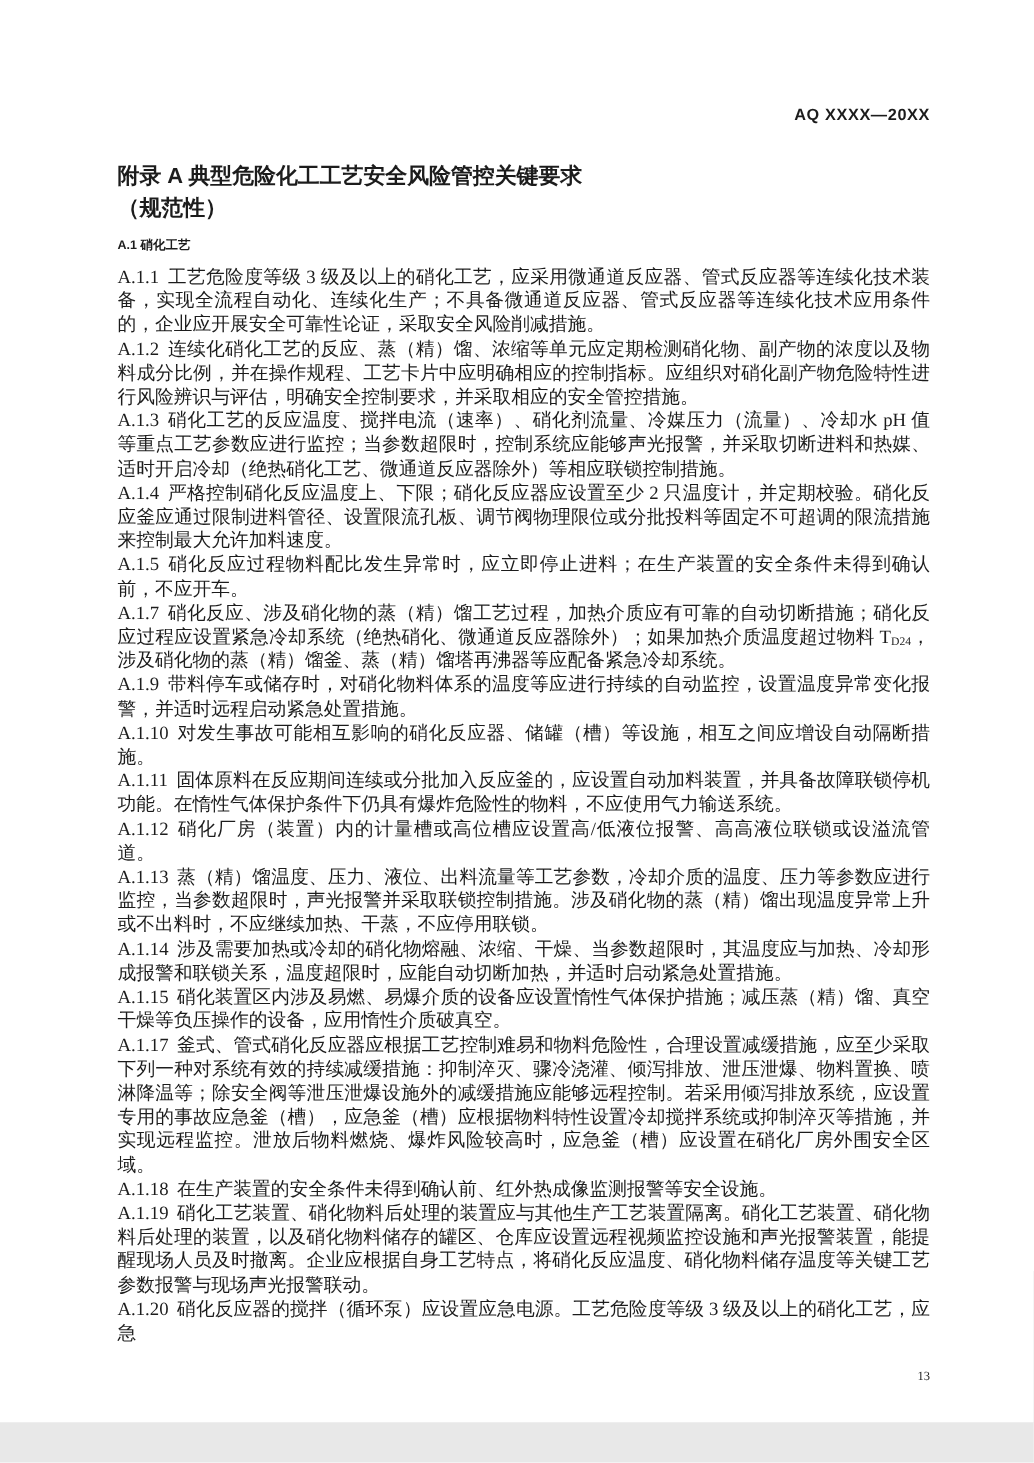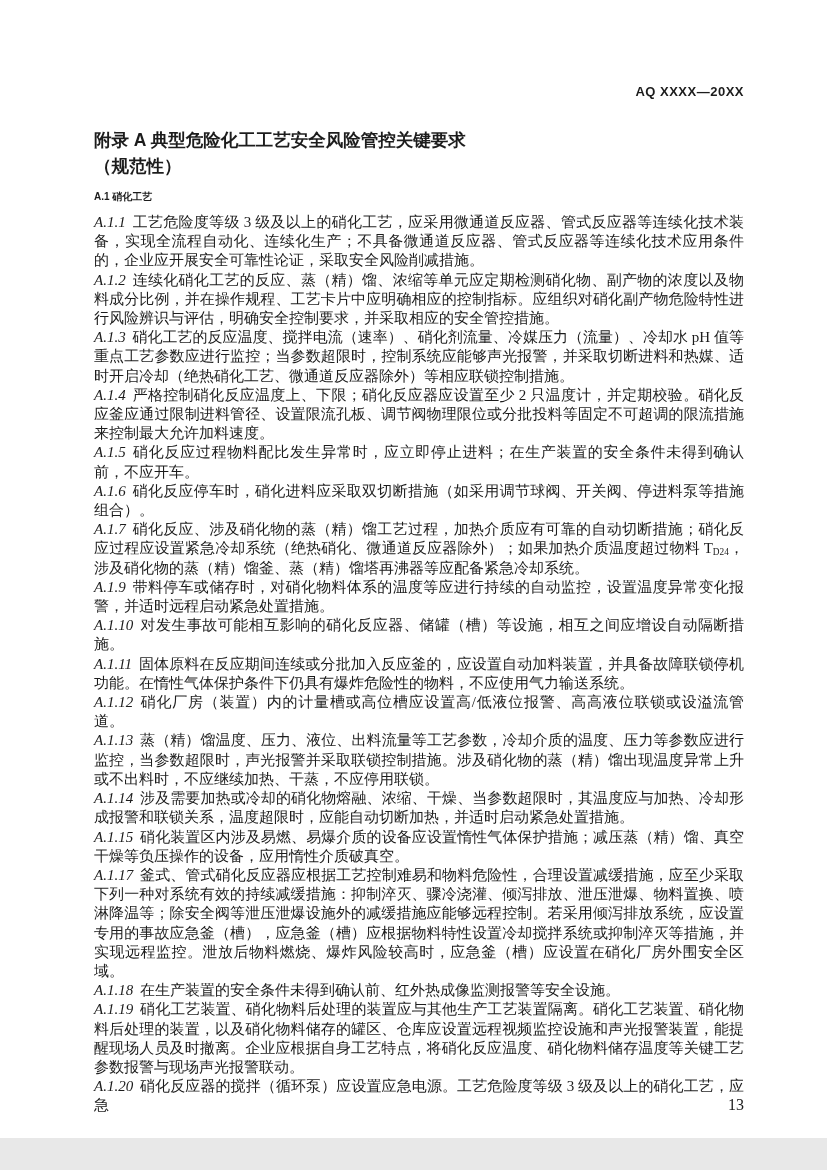--- a/index.html
+++ b/index.html
@@ -39,33 +39,33 @@
   }
   .clauses {
     margin-top: 7px;
     font-family: "Liberation Serif", "DejaVu Serif", serif;
     font-size: 15px;
     line-height: 19.2px;
     text-align: justify;
     text-justify: inter-character;
   }
   .clause { margin: 0; }
-  .clause-id { margin-right: 0.45em; font-style: italic; }
+  .clause-id { margin-right: 0.45em; }
   .clauses sub {
     font-size: 0.62em;
     line-height: 0;
     vertical-align: -0.18em;
     font-family: Liberation Serif, serif;
   }
   .page-number {
     position: absolute;
     top: 1096px;
     right: 83px;
     font-family: "Liberation Serif", "DejaVu Serif", serif;
-    font-size: 16px;
+    font-size: 10px;
   }
 </style>
 </head>
 <body>
 
 <div class="page">
 
   <div class="doc-header">AQ XXXX—20XX</div>
 
   <h1 class="doc-title">
@@ -74,21 +74,20 @@
   </h1>
 
   <h2 class="section-heading">A.1 硝化工艺</h2>
 
   <div class="clauses">
     <p class="clause"><span class="clause-id">A.1.1</span><span>工艺危险度等级 3 级及以上的硝化工艺，应采用微通道反应器、管式反应器等连续化技术装备，实现全流程自动化、连续化生产；不具备微通道反应器、管式反应器等连续化技术应用条件的，企业应开展安全可靠性论证，采取安全风险削减措施。</span></p>
     <p class="clause"><span class="clause-id">A.1.2</span><span>连续化硝化工艺的反应、蒸（精）馏、浓缩等单元应定期检测硝化物、副产物的浓度以及物料成分比例，并在操作规程、工艺卡片中应明确相应的控制指标。应组织对硝化副产物危险特性进行风险辨识与评估，明确安全控制要求，并采取相应的安全管控措施。</span></p>
     <p class="clause"><span class="clause-id">A.1.3</span><span>硝化工艺的反应温度、搅拌电流（速率）、硝化剂流量、冷媒压力（流量）、冷却水 pH 值等重点工艺参数应进行监控；当参数超限时，控制系统应能够声光报警，并采取切断进料和热媒、适时开启冷却（绝热硝化工艺、微通道反应器除外）等相应联锁控制措施。</span></p>
     <p class="clause"><span class="clause-id">A.1.4</span><span>严格控制硝化反应温度上、下限；硝化反应器应设置至少 2 只温度计，并定期校验。硝化反应釜应通过限制进料管径、设置限流孔板、调节阀物理限位或分批投料等固定不可超调的限流措施来控制最大允许加料速度。</span></p>
     <p class="clause"><span class="clause-id">A.1.5</span><span>硝化反应过程物料配比发生异常时，应立即停止进料；在生产装置的安全条件未得到确认前，不应开车。</span></p>
-    <p class="clause"><span class="clause-id">A.1.6</span><span>硝化反应停车时，硝化进料应采取双切断措施（如采用调节球阀、开关阀、停进料泵等措施组合）。</span></p>
     <p class="clause"><span class="clause-id">A.1.7</span><span>硝化反应、涉及硝化物的蒸（精）馏工艺过程，加热介质应有可靠的自动切断措施；硝化反应过程应设置紧急冷却系统（绝热硝化、微通道反应器除外）；如果加热介质温度超过物料 T<sub>D24</sub>，涉及硝化物的蒸（精）馏釜、蒸（精）馏塔再沸器等应配备紧急冷却系统。</span></p>
     <p class="clause"><span class="clause-id">A.1.9</span><span>带料停车或储存时，对硝化物料体系的温度等应进行持续的自动监控，设置温度异常变化报警，并适时远程启动紧急处置措施。</span></p>
     <p class="clause"><span class="clause-id">A.1.10</span><span>对发生事故可能相互影响的硝化反应器、储罐（槽）等设施，相互之间应增设自动隔断措施。</span></p>
     <p class="clause"><span class="clause-id">A.1.11</span><span>固体原料在反应期间连续或分批加入反应釜的，应设置自动加料装置，并具备故障联锁停机功能。在惰性气体保护条件下仍具有爆炸危险性的物料，不应使用气力输送系统。</span></p>
     <p class="clause"><span class="clause-id">A.1.12</span><span>硝化厂房（装置）内的计量槽或高位槽应设置高/低液位报警、高高液位联锁或设溢流管道。</span></p>
     <p class="clause"><span class="clause-id">A.1.13</span><span>蒸（精）馏温度、压力、液位、出料流量等工艺参数，冷却介质的温度、压力等参数应进行监控，当参数超限时，声光报警并采取联锁控制措施。涉及硝化物的蒸（精）馏出现温度异常上升或不出料时，不应继续加热、干蒸，不应停用联锁。</span></p>
     <p class="clause"><span class="clause-id">A.1.14</span><span>涉及需要加热或冷却的硝化物熔融、浓缩、干燥、当参数超限时，其温度应与加热、冷却形成报警和联锁关系，温度超限时，应能自动切断加热，并适时启动紧急处置措施。</span></p>
     <p class="clause"><span class="clause-id">A.1.15</span><span>硝化装置区内涉及易燃、易爆介质的设备应设置惰性气体保护措施；减压蒸（精）馏、真空干燥等负压操作的设备，应用惰性介质破真空。</span></p>
     <p class="clause"><span class="clause-id">A.1.17</span><span>釜式、管式硝化反应器应根据工艺控制难易和物料危险性，合理设置减缓措施，应至少采取下列一种对系统有效的持续减缓措施：抑制淬灭、骤冷浇灌、倾泻排放、泄压泄爆、物料置换、喷淋降温等；除安全阀等泄压泄爆设施外的减缓措施应能够远程控制。若采用倾泻排放系统，应设置专用的事故应急釜（槽），应急釜（槽）应根据物料特性设置冷却搅拌系统或抑制淬灭等措施，并实现远程监控。泄放后物料燃烧、爆炸风险较高时，应急釜（槽）应设置在硝化厂房外围安全区域。</span></p>
     <p class="clause"><span class="clause-id">A.1.18</span><span>在生产装置的安全条件未得到确认前、红外热成像监测报警等安全设施。</span></p>

